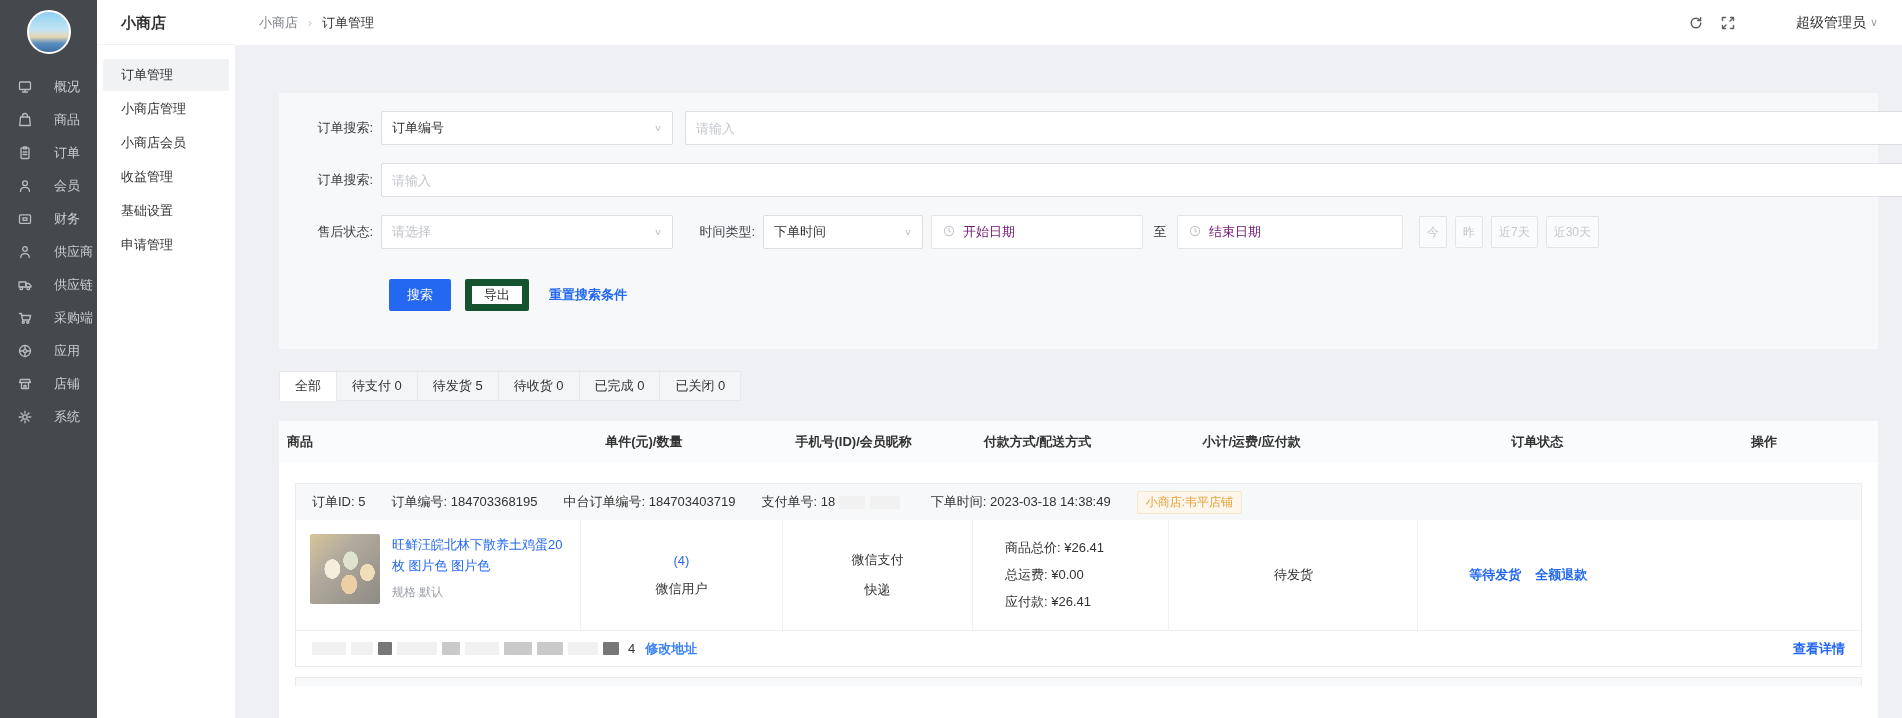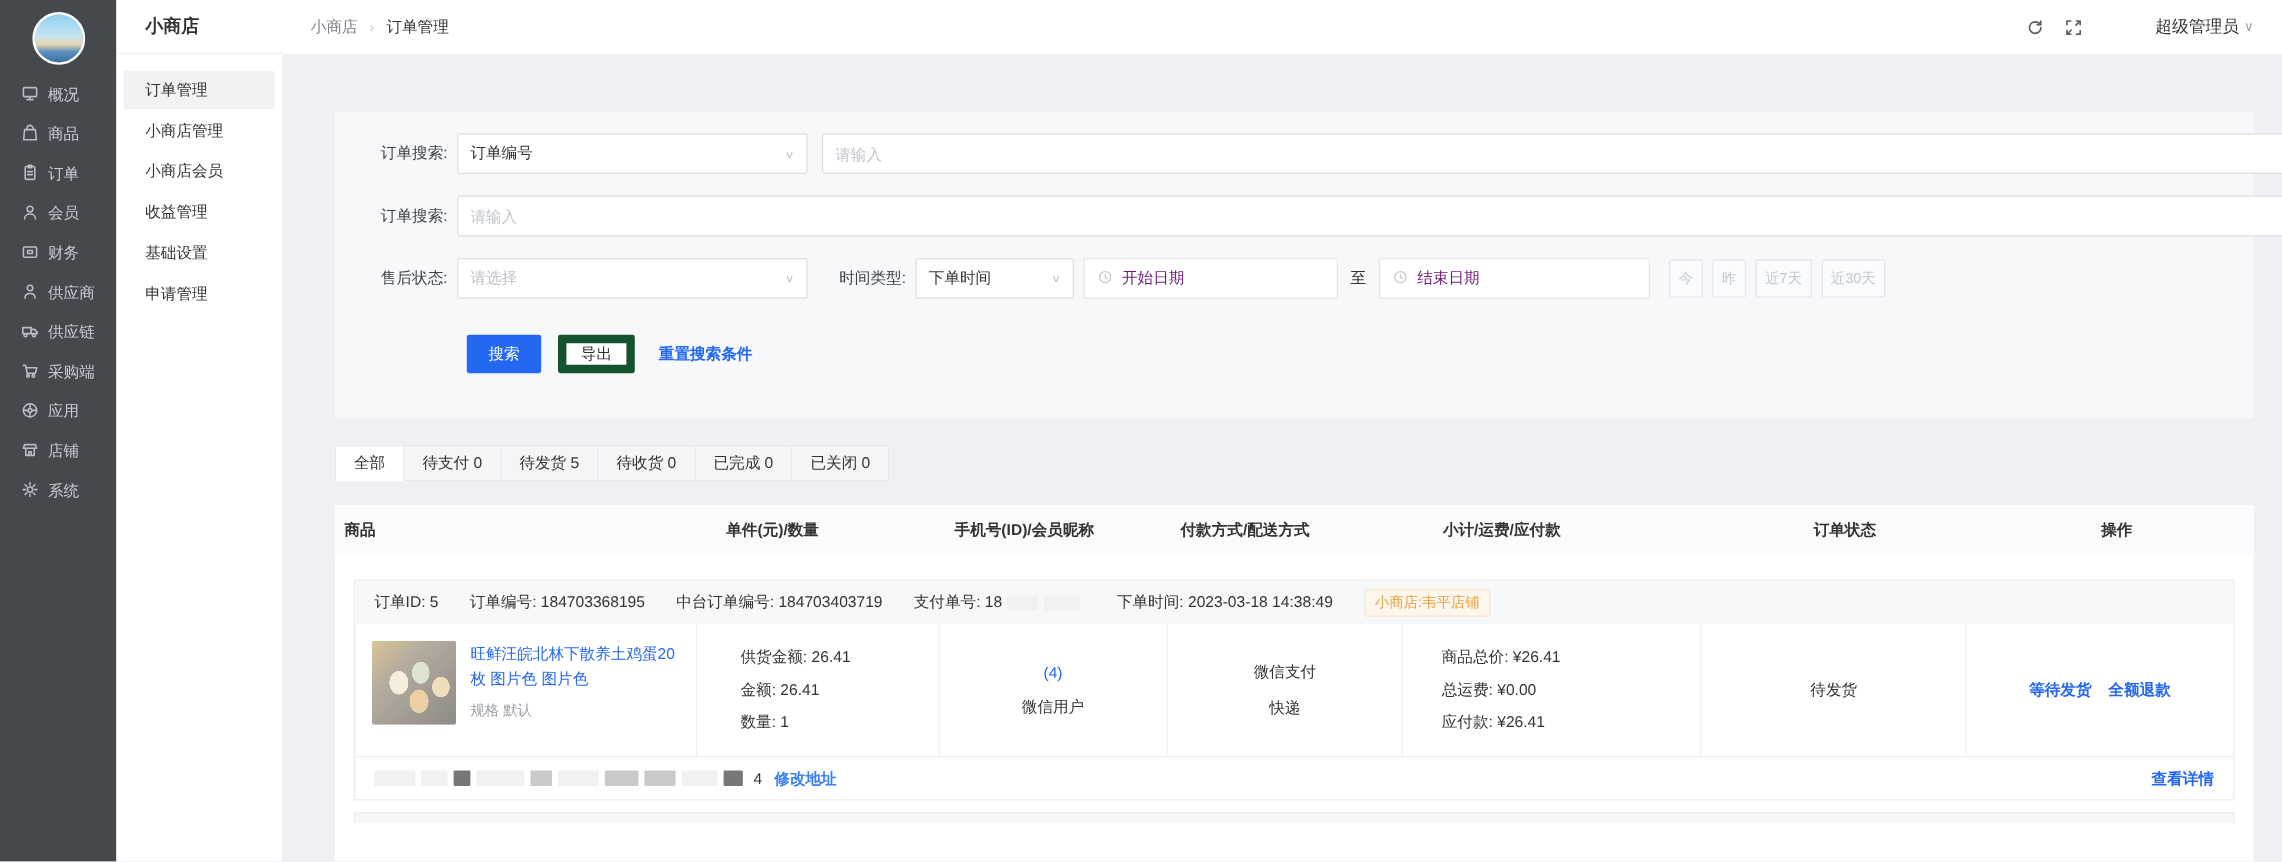--- a/index.html
+++ b/index.html
@@ -5,21 +5,21 @@
   * { margin:0; padding:0; box-sizing:border-box; }
   html,body { width:1902px; height:718px; overflow:hidden; }
   body { font-family:"Liberation Sans","DejaVu Sans",sans-serif; font-size:13px; color:#333; background:#eef0f4; }
   .app { display:flex; width:1902px; height:718px; }
 
   
   .rail { width:97px; background:#45494e; flex:none; padding-top:8px; }
   .rail-logo { width:44px; height:44px; border-radius:50%; margin:2px auto 16px;
     background:linear-gradient(180deg,#8fd0f0 0%,#c3e4f3 45%,#e8d7b0 62%,#5b8fc0 78%,#3c6ea3 100%);
     border:2px solid #fff; cursor:pointer; }
-  .rail-item { display:flex; gap:7px; height:33px; padding-left:17px;
+  .rail-item { display:flex; align-items:center; gap:21px; height:33px; padding-left:17px;
     color:#c9ccd2; font-size:13px; cursor:pointer; }
   .rail-item svg { width:16px; height:16px; stroke:#b9bdc4; fill:none; stroke-width:1.3; stroke-linecap:round; stroke-linejoin:round; flex:none; }
 
   
   .submenu { width:138px; background:#fff; flex:none; }
   .submenu-title { height:45px; line-height:45px; padding-left:24px; font-size:15px; font-weight:bold; border-bottom:1px solid #f0f1f3; }
   .submenu nav { padding-top:12px; }
   .sm-item { height:32px; line-height:32px; padding-left:18px; margin:2px 6px; font-size:13px; color:#333; cursor:pointer; border-radius:2px; }
   .sm-item.active { background:#f1f2f4; }
 
@@ -47,21 +47,21 @@
   .ctrl { height:34px; background:#fff; border:1px solid #dcdee2; border-radius:2px;
     display:flex; align-items:center; padding:0 10px; cursor:pointer; }
   .ctrl .val { color:#333; }
   .ctrl .ph { color:#bfc3c9; }
   .ctrl .caret { margin-left:auto; color:#c0c4cc; font-size:11px; transform:scaleY(.8); }
   input.ctrl { cursor:text; width:100%; font-size:13px; color:#333; outline:none; }
   input.ctrl::placeholder { color:#c3c7cd; }
   .w-select { width:292px; flex:none; }
   .w-input1 { width:368px; flex:none; margin-left:12px; }
   .gap { width:12px; flex:none; }
-  .w-time { width:132px; flex:none; }
+  .w-time { width:160px; flex:none; }
   .w-date { width:212px; flex:none; margin-left:8px; background:#fff; border:1px solid #e4e6ea; }
   .w-date2 { width:226px; }
   .date-ph { color:#701a75; margin-left:7px; }
   .clock svg { width:14px; height:14px; stroke:#c3c7cd; fill:none; stroke-width:1.2; stroke-linecap:round; }
   .to-label { width:34px; text-align:center; flex:none; color:#333; }
   .shortcuts { display:flex; gap:8px; margin-left:16px; }
   .sc-btn { height:32px; padding:0 7px; min-width:28px; display:flex; align-items:center; justify-content:center;
     border:1px solid #e2e4e8; background:#fafbfc; border-radius:2px; color:#c3c7cd; font-size:12px; cursor:pointer; }
   .btn-row { display:flex; align-items:center; margin:30px 0 0 86px; }
   .btn-primary { width:62px; height:32px; background:#2468f2; color:#fff; border:none; border-radius:2px; font-size:13px; cursor:pointer; }
@@ -353,25 +353,20 @@
           </div>
 
           <div class="cols order-row">
             <div class="cell c-prod">
               <div class="prod-img"></div>
               <div>
                 <div class="prod-title">旺鲜汪皖北林下散养土鸡蛋20枚 图片色 图片色</div>
                 <div class="prod-spec">规格 默认</div>
               </div>
             </div>
-            <div class="cell c-lines">
-              <span>供货金额: 26.41</span>
-              <span>金额: 26.41</span>
-              <span>数量: 1</span>
-            </div>
             <div class="cell c-center">
               <span class="blue-link">(4)</span>
               <span>微信用户</span>
             </div>
             <div class="cell c-center">
               <span>微信支付</span>
               <span>快递</span>
             </div>
             <div class="cell c-lines p32">
               <span>商品总价: ¥26.41</span>

